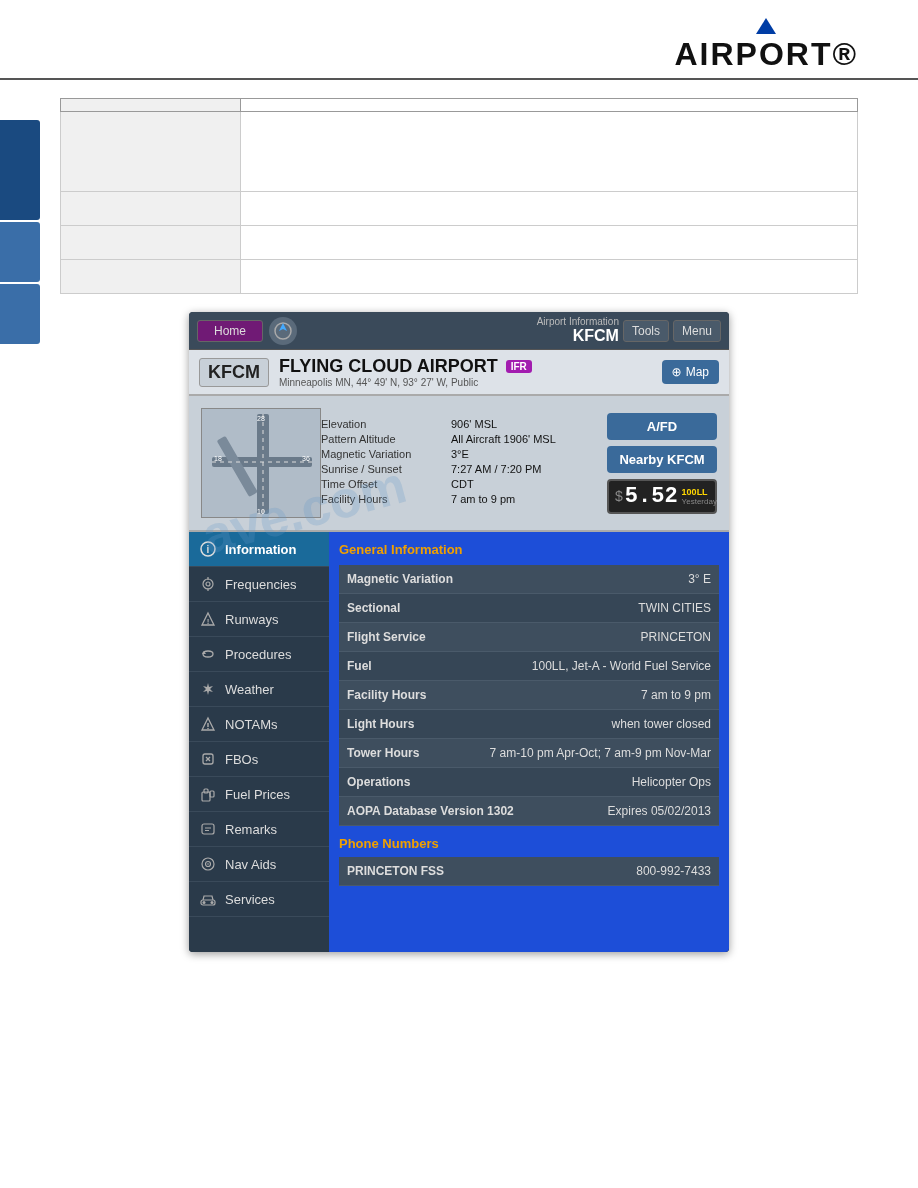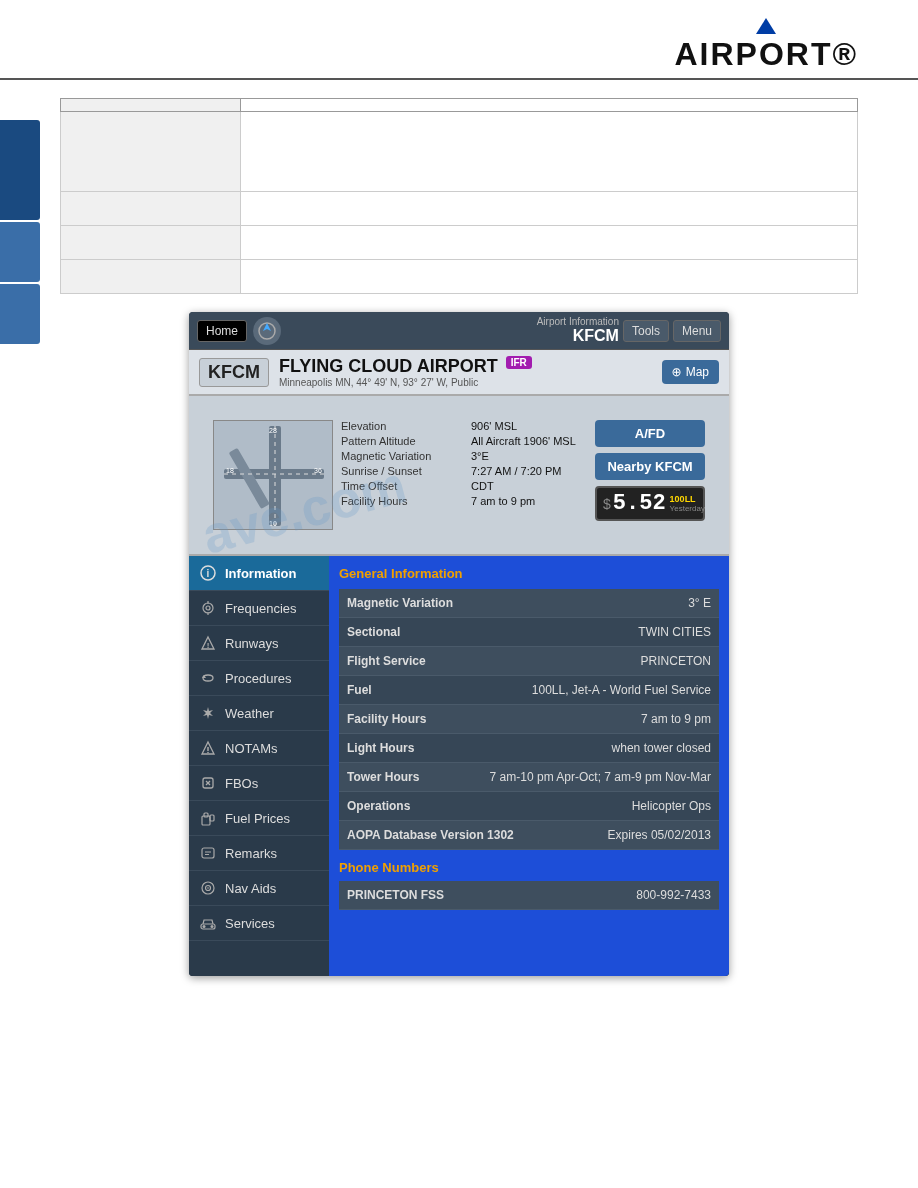--- a/index.html
+++ b/index.html
@@ -123,24 +123,24 @@
       display: flex;
       align-items: center;
       background: #3a4a5a;
       height: 38px;
       padding: 0 8px;
       border-bottom: 1px solid #555;
     }
     .nav-home-btn {
       color: #ddd;
       font-size: 12px;
-      background: #000000;
+      background: #701a75;
       border: 1px solid #666;
       border-radius: 3px;
-      padding: 3px 8px;
+      padding: 3px 16px;
       cursor: pointer;
     }
     .nav-waypoint-icon {
       width: 28px;
       height: 28px;
       margin: 0 6px;
       background: #5a6a7a;
       border-radius: 50%;
       display: flex;
       align-items: center;
@@ -224,22 +224,23 @@
       display: flex;
       align-items: center;
       gap: 4px;
     }
 
     
     .info-panel {
       display: flex;
       background: #c8d0d8;
       border-bottom: 2px solid #aaa;
-      padding: 24px;
-      gap: 8px;
+      padding: 12px;
+      gap: 0;
+      align-items: center;
     }
     .airport-diagram {
       width: 120px;
       height: 110px;
       background: #b0bcc8;
       border: 1px solid #888;
       flex-shrink: 0;
       position: relative;
       overflow: hidden;
     }
@@ -469,21 +470,21 @@
         <span class="nav-subtitle">Airport Information</span>
         <span class="nav-airport-id">KFCM</span>
       </div>
       <button class="nav-tools-btn">Tools</button>
       <button class="nav-menu-btn">Menu</button>
     </div>
 
     <div class="airport-header">
       <div class="airport-id-badge">KFCM</div>
       <div class="airport-name-area">
-        <div style="display:flex;align-items:flex-start;">
+        <div style="display:flex;align-items:center;">
           <span class="airport-name">FLYING CLOUD AIRPORT</span>
           <span class="ifr-badge">IFR</span>
         </div>
         <div class="airport-location">Minneapolis MN,  44° 49' N, 93° 27' W,  Public</div>
       </div>
       <button class="map-btn">
         <span>⊕</span>
         <span>Map</span>
       </button>
     </div>

